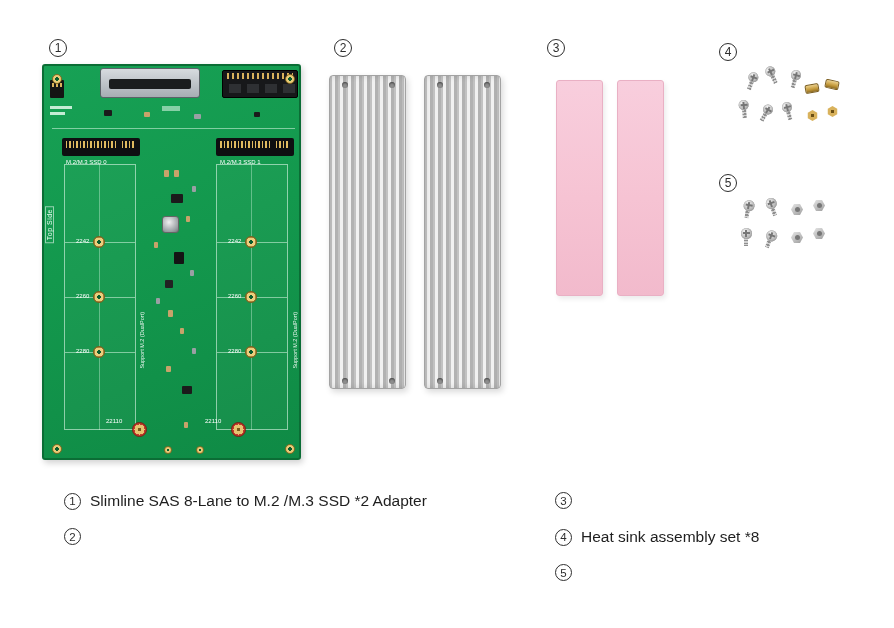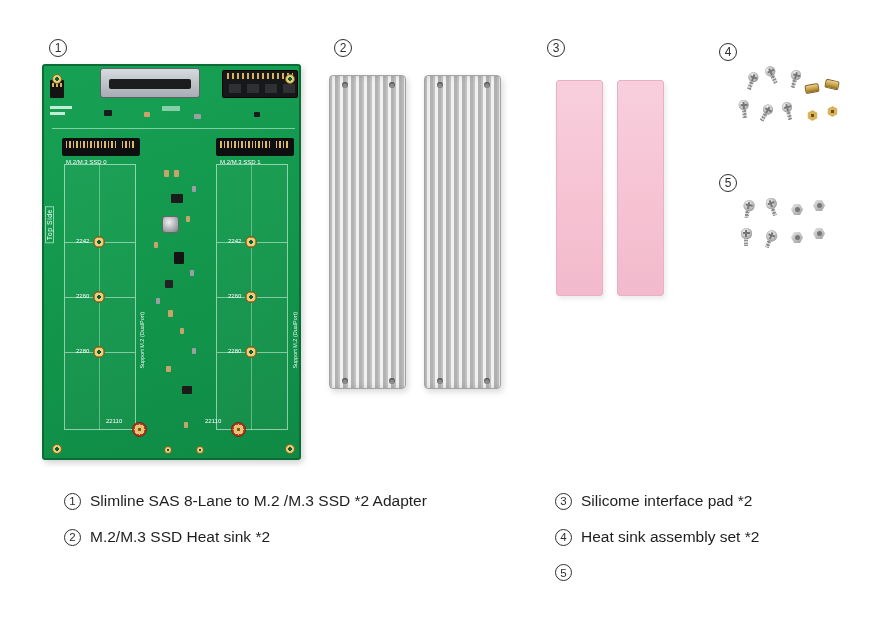--- a/index.html
+++ b/index.html
@@ -296,27 +296,25 @@
     <div class="nut" style="left:58px;top:36px;"></div>
     <div class="nut" style="left:80px;top:32px;"></div>
   </div>
 
   <div class="legend-row" style="left:64px;top:492px;">
     <span class="legend-num">1</span>
     <span class="legend-text">Slimline SAS 8-Lane to M.2 /M.3 SSD *2 Adapter</span>
   </div>
   <div class="legend-row" style="left:64px;top:528px;">
     <span class="legend-num">2</span>
-    <span class="legend-text">M.2/M.3 SSD Heat sink *2</span>
   </div>
   <div class="legend-row" style="left:555px;top:492px;">
     <span class="legend-num">3</span>
-    <span class="legend-text">Silicome interface pad *2</span>
   </div>
   <div class="legend-row" style="left:555px;top:528px;">
     <span class="legend-num">4</span>
-    <span class="legend-text">Heat sink assembly set *2</span>
+    <span class="legend-text">Heat sink assembly set *8</span>
   </div>
   <div class="legend-row" style="left:555px;top:564px;">
     <span class="legend-num">5</span>
   </div>
 
 </div>
 
 </body></html>

